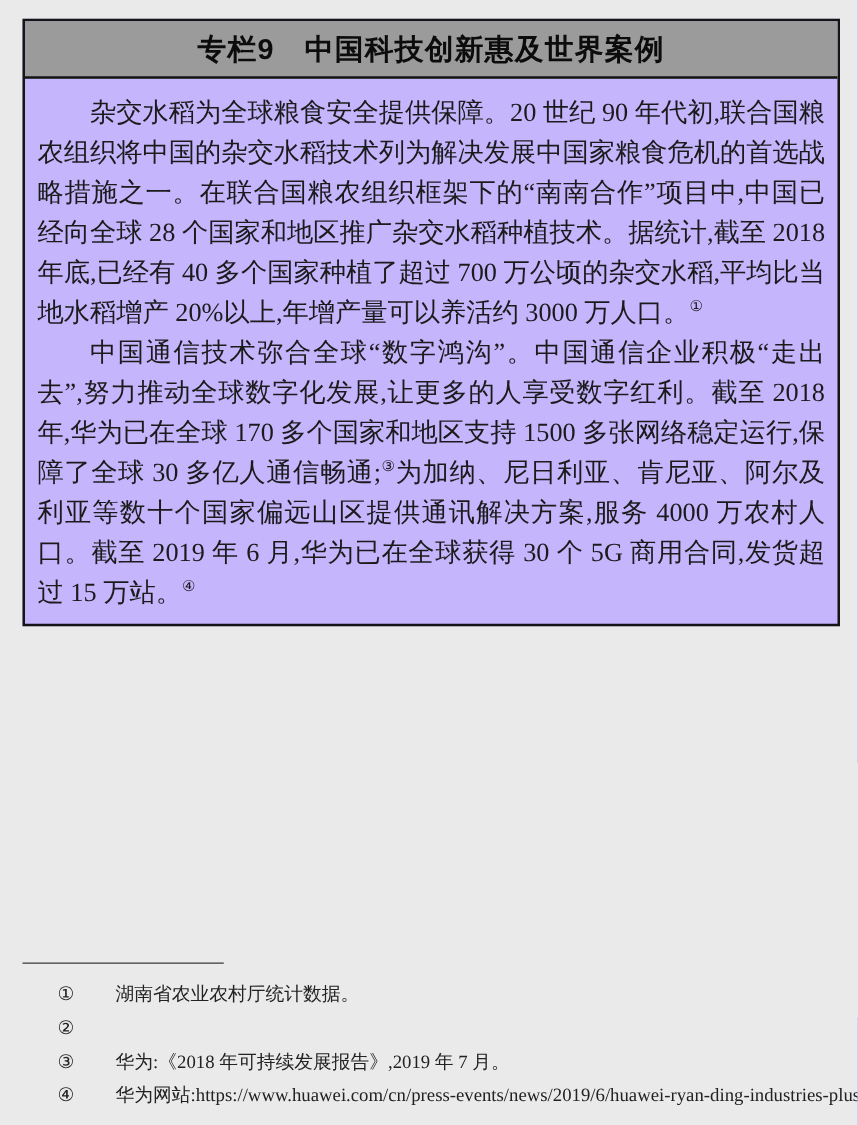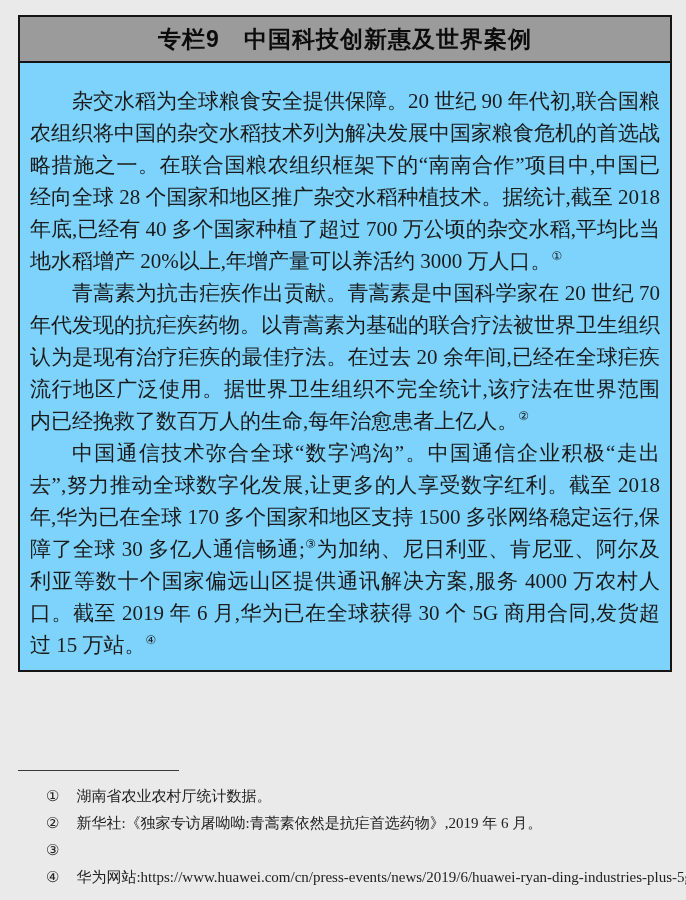--- a/index.html
+++ b/index.html
@@ -11,39 +11,39 @@
     position: relative;
     overflow: hidden;
   }
   .page { position: absolute; inset: 0; }
 
   .column-box {
     position: absolute;
     left: 18px; top: 15px;
     width: 650px;
     border: 2px solid #151515;
-    background: #7dd3fc;
+    background: #c4b5fd;
     box-sizing: content-box;
   }
   .box-header {
     height: 44px;
     background: #9b9b9b;
     border-bottom: 2px solid #151515;
     display: flex; align-items: center; justify-content: center;
   }
   .box-title {
     font-family: "Liberation Sans", "DejaVu Sans", sans-serif;
     font-weight: bold;
     font-size: 23px;
     color: #0c0c0c;
     letter-spacing: 1px;
     white-space: nowrap;
   }
   .box-body {
-    padding: 22px 10px 9px 10px;
+    padding: 11px 10px 9px 10px;
     font-size: 21px;
     line-height: 32px;
     text-align: justify;
     color: #1b1b1b;
   }
   .box-body p {
     margin: 0;
     text-indent: 2em;
   }
   .box-body sup.fn-ref {
@@ -70,51 +70,50 @@
     line-height: 27px;
     color: #222;
     white-space: nowrap;
   }
   .fn-num {
     flex: 0 0 auto;
     margin-left: 28px;
     margin-right: 17px;
     font-size: 15px;
   }
-  .fn-text { flex: 0 1 auto; }
+  .fn-text { flex: 0 1 auto; margin-left: 16px; }
 </style>
 </head>
 <body>
 
 <div class="page">
 
   <div class="column-box">
     <div class="box-header">
       <span class="box-title">专栏9　中国科技创新惠及世界案例</span>
     </div>
     <div class="box-body" id="paragraph-container">
         <p><span>杂交水稻为全球粮食安全提供保障。20 世纪 90 年代初,联合国粮农组织将中国的杂交水稻技术列为解决发展中国家粮食危机的首选战略措施之一。在联合国粮农组织框架下的“南南合作”项目中,中国已经向全球 28 个国家和地区推广杂交水稻种植技术。据统计,截至 2018 年底,已经有 40 多个国家种植了超过 700 万公顷的杂交水稻,平均比当地水稻增产 20%以上,年增产量可以养活约 3000 万人口。</span><sup class="fn-ref">①</sup></p>
-        <p><span>青蒿素为抗击疟疾作出贡献。青蒿素是中国科学家在 20 世纪 70 年代发现的抗疟疾药物。以青蒿素为基础的联合疗法被世界卫生组织认为是现有治疗疟疾的最佳疗法。在过去 20 余年间,已经在全球疟疾流行地区广泛使用。据世界卫生组织不完全统计,该疗法在世界范围内已经挽救了数百万人的生命,每年治愈患者上亿人。</span><sup class="fn-ref">②</sup></p>
         <p><span>中国通信技术弥合全球“数字鸿沟”。中国通信企业积极“走出去”,努力推动全球数字化发展,让更多的人享受数字红利。截至 2018 年,华为已在全球 170 多个国家和地区支持 1500 多张网络稳定运行,保障了全球 30 多亿人通信畅通;</span><sup class="fn-ref">③</sup><span>为加纳、尼日利亚、肯尼亚、阿尔及利亚等数十个国家偏远山区提供通讯解决方案,服务 4000 万农村人口。截至 2019 年 6 月,华为已在全球获得 30 个 5G 商用合同,发货超过 15 万站。</span><sup class="fn-ref">④</sup></p>
       </div>
   </div>
 
   <div class="footnotes">
     <div class="footnote-rule"></div>
     <div id="footnote-container">
         <div class="footnote">
           <span class="fn-num">①</span>
           <span class="fn-text">湖南省农业农村厅统计数据。</span>
         </div>
         <div class="footnote">
           <span class="fn-num">②</span>
-          <span class="fn-text">新华社:《独家专访屠呦呦:青蒿素依然是抗疟首选药物》,2019 年 6 月。</span>
         </div>
         <div class="footnote">
           <span class="fn-num">③</span>
+          <span class="fn-text">华为:《2018 年可持续发展报告》,2019 年 7 月。</span>
         </div>
         <div class="footnote">
           <span class="fn-num">④</span>
           <span class="fn-text">华为网站:https://www.huawei.com/cn/press-events/news/2019/6/huawei-ryan-ding-industries-plus-5g。</span>
         </div>
       </div>
   </div>
 
 </div>
 

